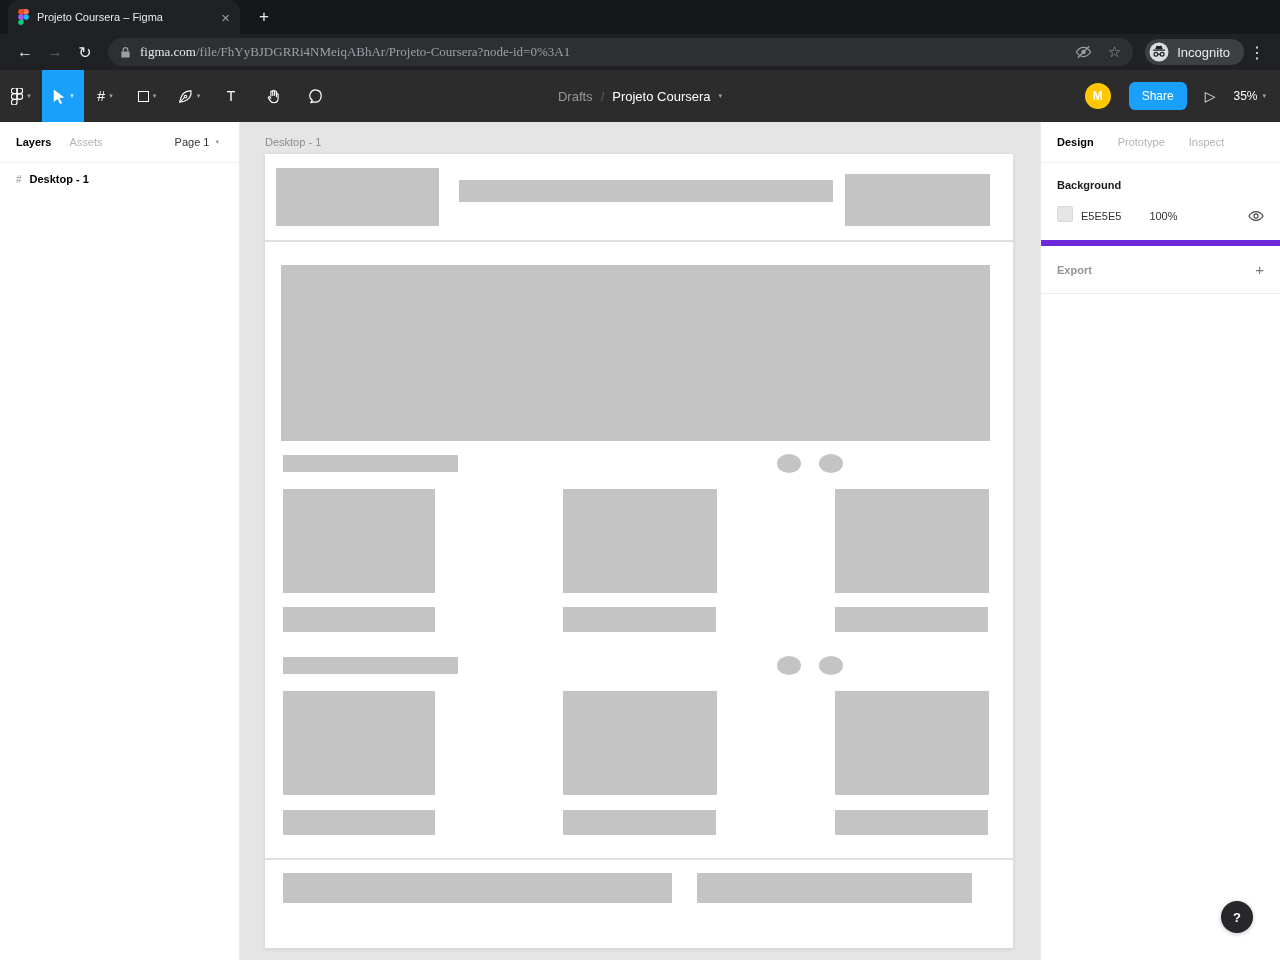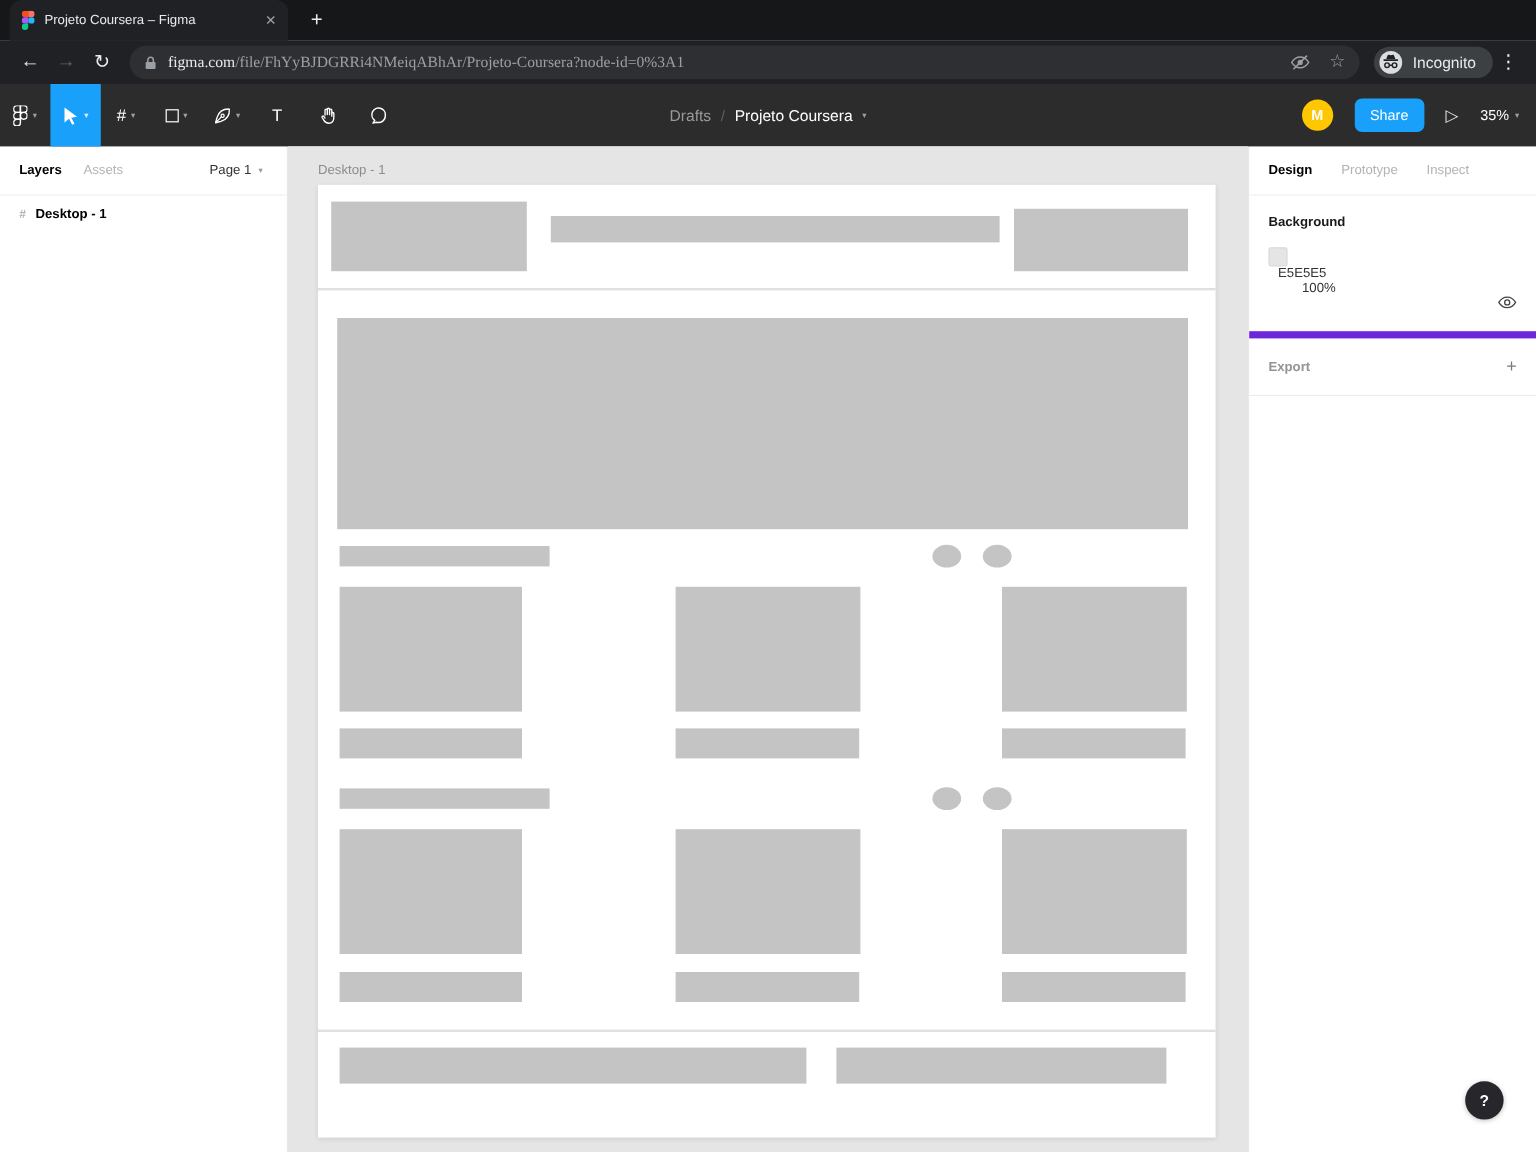--- a/index.html
+++ b/index.html
@@ -63,21 +63,21 @@
   .lp-assets { color: #B3B3B3; margin-left: 18px; }
   .lp-page { margin-left: auto; color: #333; display: flex; gap: 6px; align-items: center; padding-right: 4px; }
   .layer-row { height: 32px; display: flex; align-items: center; padding: 0 16px; gap: 8px; font-size: 11px; }
   .layer-hash { color: #B3B3B3; font-size: 10px; font-weight: bold; }
   .layer-name { color: #000; font-weight: 600; }
 
   .rp-tab { color: #B3B3B3; margin-right: 24px; }
   .rp-tab.active { color: #000; font-weight: 700; }
   .rp-section { padding: 16px 16px 18px; border-bottom: 6px solid #6d28d9; }
   .rp-title { font-size: 11px; font-weight: 700; color: #1A1A1A; }
-  .bg-row { display: flex; align-items: flex-start; margin-top: 15px; font-size: 11px; color: #333; flex-direction: column; }
+  .bg-row { display: flex; align-items: flex-end; margin-top: 15px; font-size: 11px; color: #333; }
   .swatch { width: 16px; height: 16px; border: 1px solid #D9D9D9; border-radius: 2px; }
   .bg-hex { margin-left: 8px; }
   .bg-opacity { margin-left: 28px; }
   .bg-eye { margin-left: auto; display: flex; }
   .export-row { display: flex; align-items: center; padding: 16px; border-bottom: 1px solid #EDEDED; }
   .export-label { font-size: 11px; font-weight: 600; color: #949494; }
   .export-plus { margin-left: auto; color: #7A7A7A; font-size: 15px; line-height: 1; }
 
   
   .canvas-area { flex: 1; background: #E5E5E5; position: relative; overflow: hidden; }

